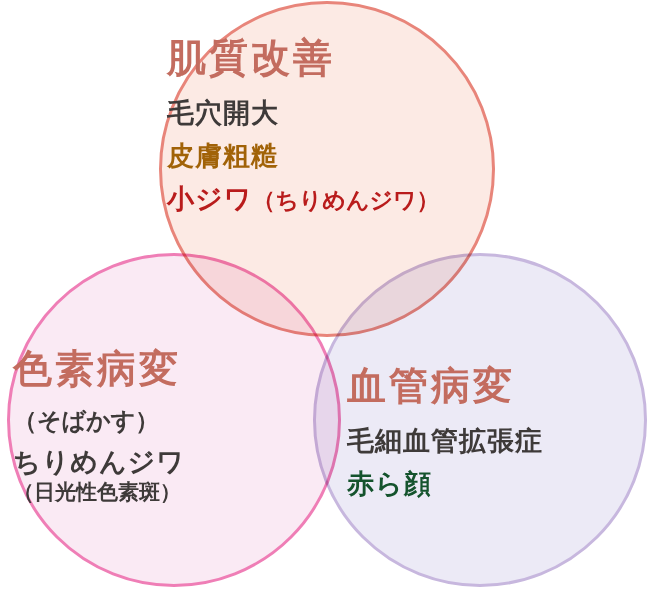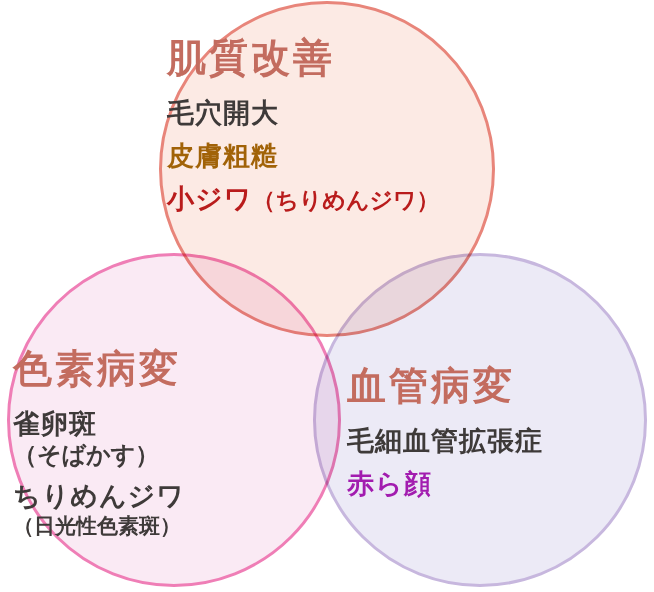--- a/index.html
+++ b/index.html
@@ -88,25 +88,24 @@
     <div class="vtitle" style="color: rgb(195, 108, 95);">肌質改善</div>
     <div class="item" style="color: rgb(62, 58, 57);">毛穴開大</div>
     <div class="item" style="color: #a16207;">皮膚粗糙</div>
     <div class="item last" style="color: #b91c1c;">
       <span>小ジワ</span><span class="note">（ちりめんジワ）</span>
     </div>
   </div>
 
   <div class="text-block block-left">
     <div class="vtitle" style="color: rgb(195, 108, 95);">色素病変</div>
-    <div class="item tight" style="color: rgb(62, 58, 57);">雀卵斑</div>
     <div class="paren" style="color: rgb(62, 58, 57);">（そばかす）</div>
     <div class="item tight" style="color: rgb(62, 58, 57);">ちりめんジワ</div>
     <div class="paren small" style="color: rgb(62, 58, 57);">（日光性色素斑）</div>
   </div>
 
   <div class="text-block block-right">
     <div class="vtitle" style="color: rgb(195, 108, 95);">血管病変</div>
     <div class="item" style="color: rgb(62, 58, 57);">毛細血管拡張症</div>
-    <div class="item last" style="color: #a21caf;">赤ら顔</div>
+    <div class="item last" style="color: #14532d;">赤ら顔</div>
   </div>
 
 </div>
 
 </body></html>

